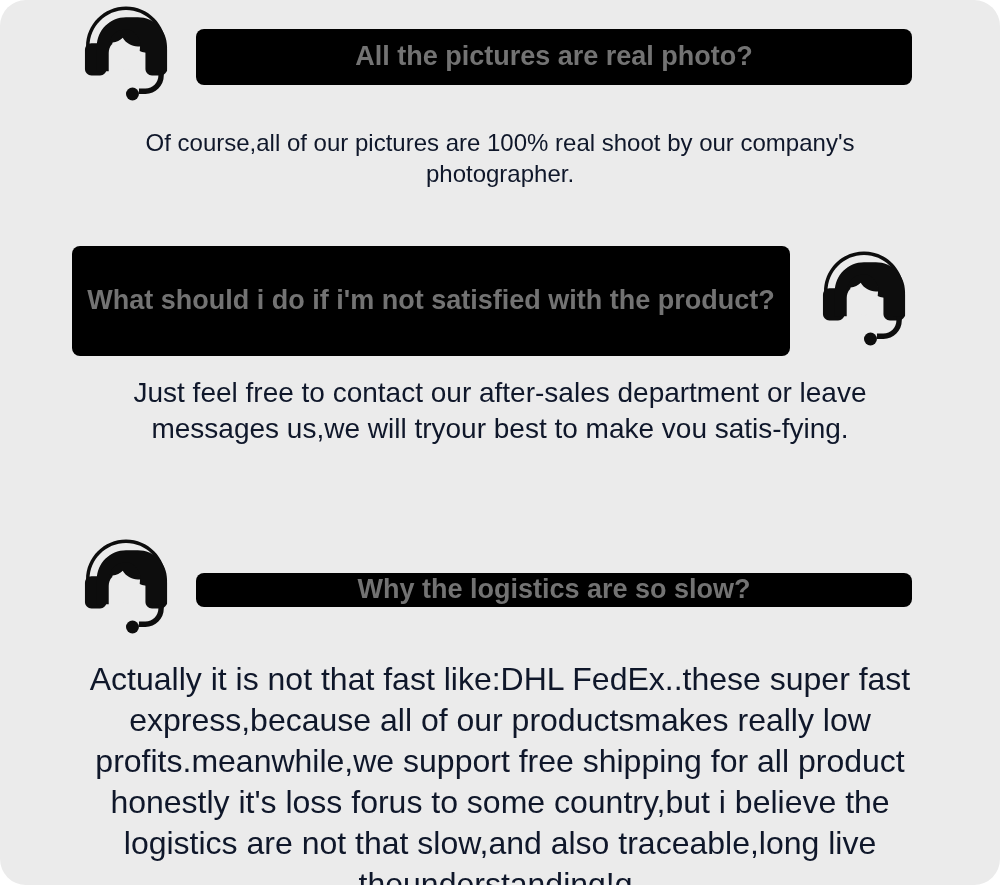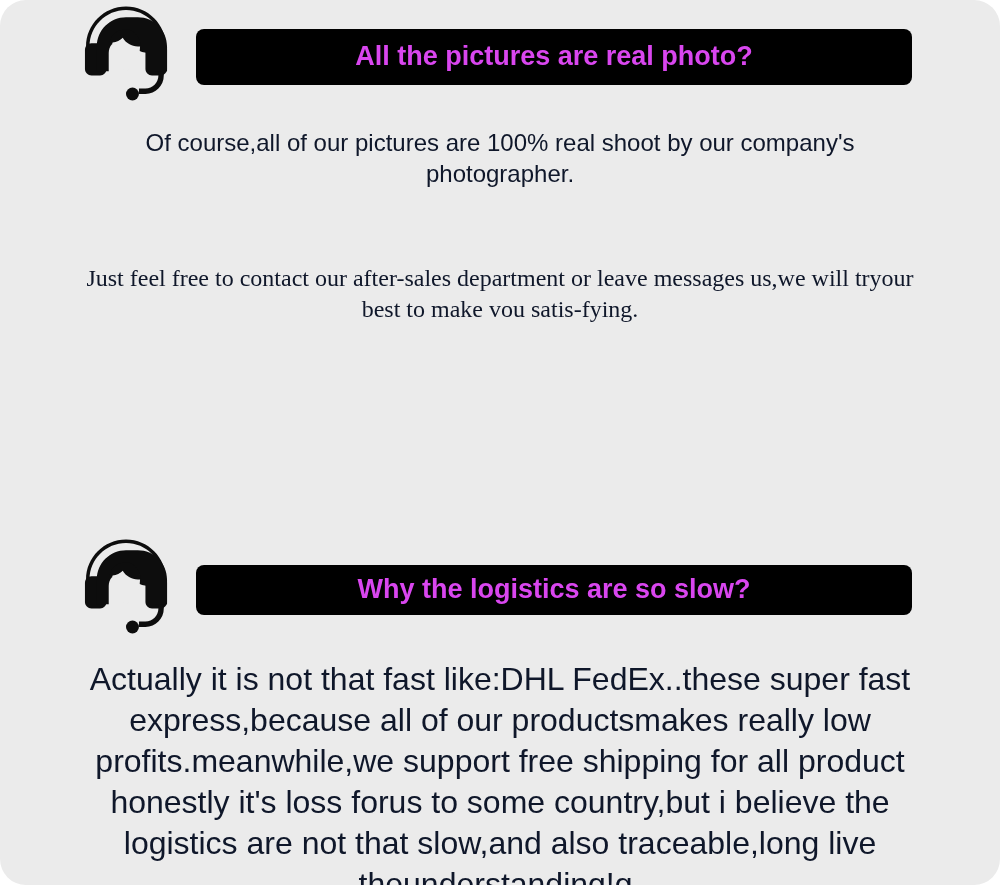--- a/index.html
+++ b/index.html
@@ -31,21 +31,21 @@
   .row {
     display: flex;
     align-items: center;
     width: 100%;
   }
   .row.left-agent { justify-content: flex-start; }
   .row.right-agent { justify-content: flex-start; }
 
   .banner {
     background: #000000;
-    color: #d946ef;
+    color: #737373;
     font-weight: bold;
     text-align: center;
     border-radius: 8px;
     display: flex;
     align-items: center;
     justify-content: center;
     box-sizing: border-box;
     line-height: 1.18;
   }
 
@@ -81,32 +81,31 @@
   #block2 { position: absolute; left: 0; top: 245px; width: 1000px; }
   #block2 .agent { margin-left: 20px; }
   #block2 .banner {
     width: 718px;
     height: 110px;
     font-size: 27px;
     margin-left: 72px;
     padding: 0 14px;
   }
   #block2 .answer {
-    font-size: 24px;
+    font-size: 28px;
     margin: 18px auto 0 auto;
     width: 860px;
-    font-family: Liberation Serif, serif;
   }
 
   
   #block3 { position: absolute; left: 0; top: 533px; width: 1000px; }
   #block3 .agent { margin-left: 72px; margin-right: 16px; }
   #block3 .banner {
     width: 716px;
-    height: 50px;
+    height: 34px;
     font-size: 27px;
     margin-top: 2px;
   }
   #block3 .answer {
     font-size: 32px;
     margin: 14px auto 0 auto;
     width: 860px;
   }
 </style>
 </head>
@@ -129,20 +128,37 @@
         </svg>
       </span>
       <div class="banner">
         <span>All the pictures are real photo?</span>
       </div>
     </div>
     <div class="answer">Of course,all of our pictures are 100% real shoot by our company's photographer.</div>
   </div>
 
   <div class="faq" id="block2">
+    <div class="row right-agent">
+      <div class="banner">
+        <span>What should i do if i'm not satisfied with the product?</span>
+      </div>
+      <span class="agent">
+        <svg width="108" height="108" viewBox="0 0 100 100" xmlns="http://www.w3.org/2000/svg">
+          <path fill="#0d0d0d" d="M50 6C29.6 6 13 22.6 13 43v14c0 3 1.2 5.5 3.3 7.2V43c0-18.6 15.1-33.7 33.7-33.7S83.7 24.4 83.7 43v21.2C85.8 62.5 87 60 87 57V43C87 22.6 70.4 6 50 6z"></path>
+          <path fill="#0d0d0d" d="M18 40h8c3.3 0 6 2.7 6 6v18c0 3.3-2.7 6-6 6h-8c-3.3 0-6-2.7-6-6V46c0-3.3 2.7-6 6-6z"></path>
+          <path fill="#0d0d0d" d="M74 40h8c3.3 0 6 2.7 6 6v18c0 3.3-2.7 6-6 6h-8c-3.3 0-6-2.7-6-6V46c0-3.3 2.7-6 6-6z"></path>
+          <path fill="#0d0d0d" d="M82 62c1.6 0 3 1.4 3 3v5c0 9.4-7.6 17-17 17h-6v-5h6c6.6 0 12-5.4 12-12v-5c0-1.6 1.4-3 2-3z"></path>
+          <circle cx="56" cy="87" r="6" fill="#0d0d0d"></circle>
+          <path fill="#0d0d0d" d="M50 16c-14.9 0-27 12.1-27 27v23h11V49c0-3 1-6 3-8 6 3 12 2 17-2 3 6 9 10 16 10h7v17h11V43c0-14.9-12.1-27-27-27z"></path>
+          <path fill="#ebebeb" d="M37 43c0-7.2 5.8-13 13-13s13 5.8 13 13c0 10-6 20-13 23-7-3-13-13-13-23z"></path>
+          <path fill="#0d0d0d" d="M50 27c-8 0-14 5-15 12 5 1 9-1 12-4 3 5 8 8 14 8h3c-1-9-7-16-14-16z"></path>
+        </svg>
+      </span>
+    </div>
     <div class="answer">Just feel free to contact our after-sales department or leave messages us,we will tryour best to make vou satis-fying.</div>
   </div>
 
   <div class="faq" id="block3">
     <div class="row left-agent">
       <span class="agent">
         <svg width="108" height="108" viewBox="0 0 100 100" xmlns="http://www.w3.org/2000/svg">
           <path fill="#0d0d0d" d="M50 6C29.6 6 13 22.6 13 43v14c0 3 1.2 5.5 3.3 7.2V43c0-18.6 15.1-33.7 33.7-33.7S83.7 24.4 83.7 43v21.2C85.8 62.5 87 60 87 57V43C87 22.6 70.4 6 50 6z"></path>
           <path fill="#0d0d0d" d="M18 40h8c3.3 0 6 2.7 6 6v18c0 3.3-2.7 6-6 6h-8c-3.3 0-6-2.7-6-6V46c0-3.3 2.7-6 6-6z"></path>
           <path fill="#0d0d0d" d="M74 40h8c3.3 0 6 2.7 6 6v18c0 3.3-2.7 6-6 6h-8c-3.3 0-6-2.7-6-6V46c0-3.3 2.7-6 6-6z"></path>

